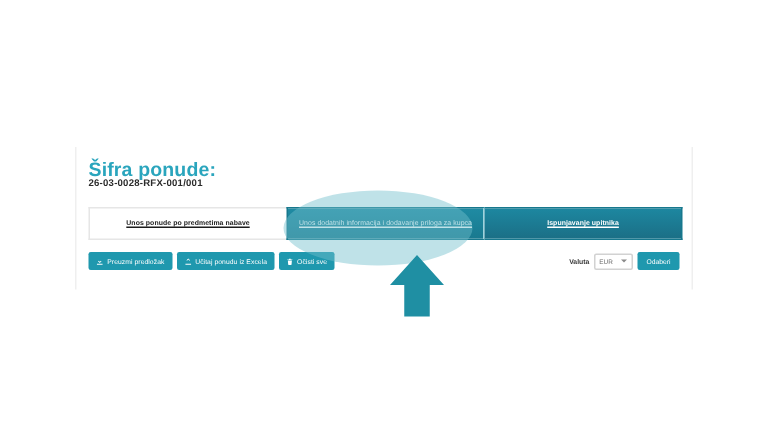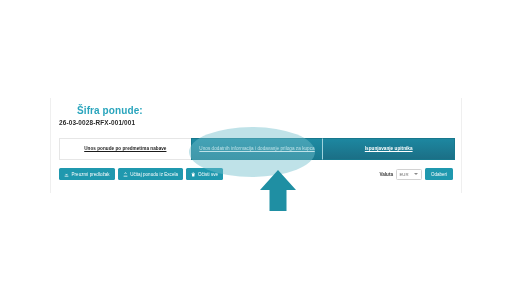--- a/index.html
+++ b/index.html
@@ -30,26 +30,25 @@
     background: #ffffff;
     border-left: 1px solid #efefef;
     border-right: 1px solid #efefef;
     box-sizing: border-box;
   }
 
   .code-label {
     position: absolute;
     left: 8px;
     top: 7px;
-    font-size: 10px;
+    font-size: 13px;
     font-weight: bold;
     color: #2aa5bd;
     letter-spacing: 0.1px;
     white-space: nowrap;
-    margin-left: 18px;
   }
   .code-value {
     position: absolute;
     left: 8px;
     top: 21px;
     font-size: 6.4px;
     font-weight: bold;
     color: #2b2b2b;
     letter-spacing: 0.15px;
     white-space: nowrap;

